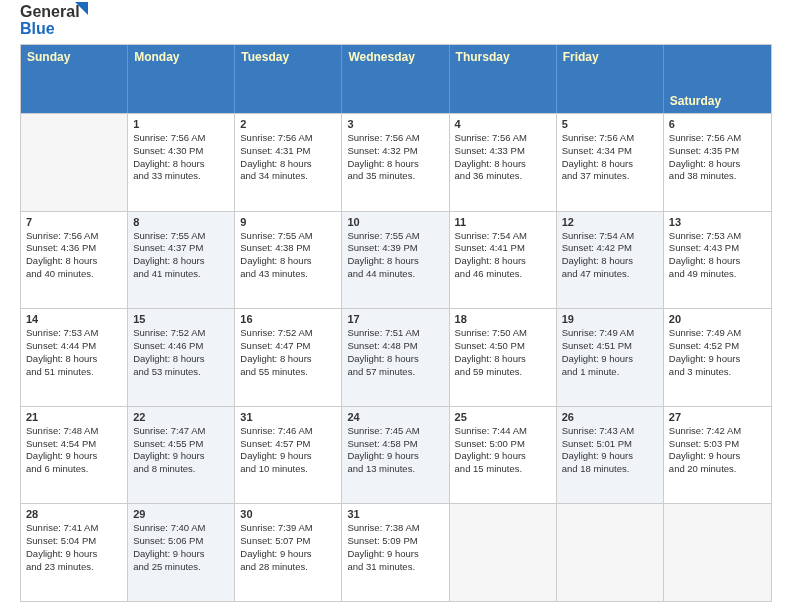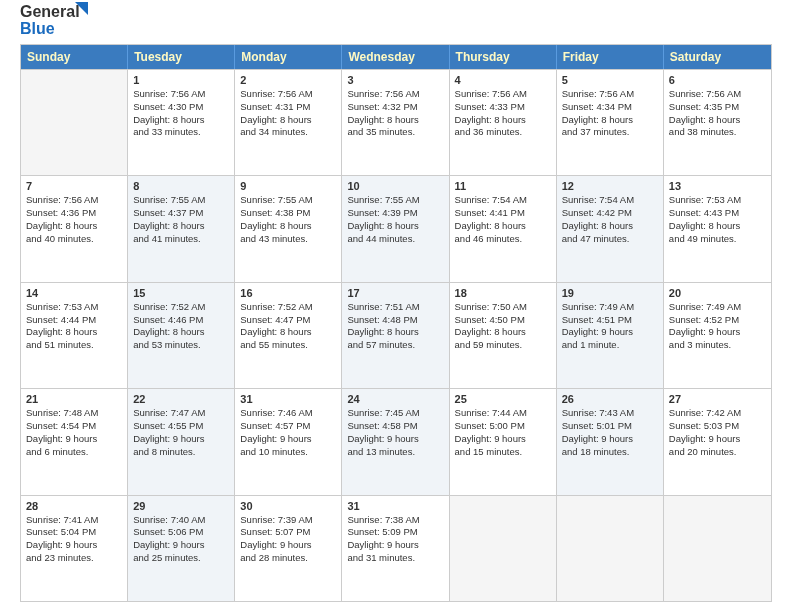--- a/index.html
+++ b/index.html
@@ -53,21 +53,21 @@
       grid-template-columns: repeat(7, 1fr);
       background: #3a7bbf;
     }
     .cal-header-cell {
       color: #fef9c3;
       font-weight: bold;
       font-size: 12px;
       padding: 5px 6px;
       border-right: 1px solid #5a9bdf;
     }
-    .cal-header-cell:last-child { border-right: none; }
+    .cal-header-cell:last-child { border-right: none; margin-top: 44px; }
     .cal-body {
       flex: 1;
       display: flex;
       flex-direction: column;
     }
     .cal-row {
       display: grid;
       grid-template-columns: repeat(7, 1fr);
       flex: 1;
       border-top: 1px solid #ccc;
@@ -108,22 +108,22 @@
       </div>
     <div class="title-block">
       <div class="month-title"></div>
       <div class="location-title"></div>
     </div>
   </div>
 
   <div class="calendar">
     <div class="cal-header">
     <div class="cal-header-cell">Sunday</div>
+        <div class="cal-header-cell">Monday</div>
         <div class="cal-header-cell">Tuesday</div>
-        <div class="cal-header-cell">Monday</div>
         <div class="cal-header-cell">Wednesday</div>
         <div class="cal-header-cell">Thursday</div>
         <div class="cal-header-cell">Friday</div>
         <div class="cal-header-cell">Saturday</div>
       </div>
     <div class="cal-body">
     <div class="cal-row">
           <div class="cal-cell empty"></div>
           <div class="cal-cell">
             <div class="day-number">1</div>

